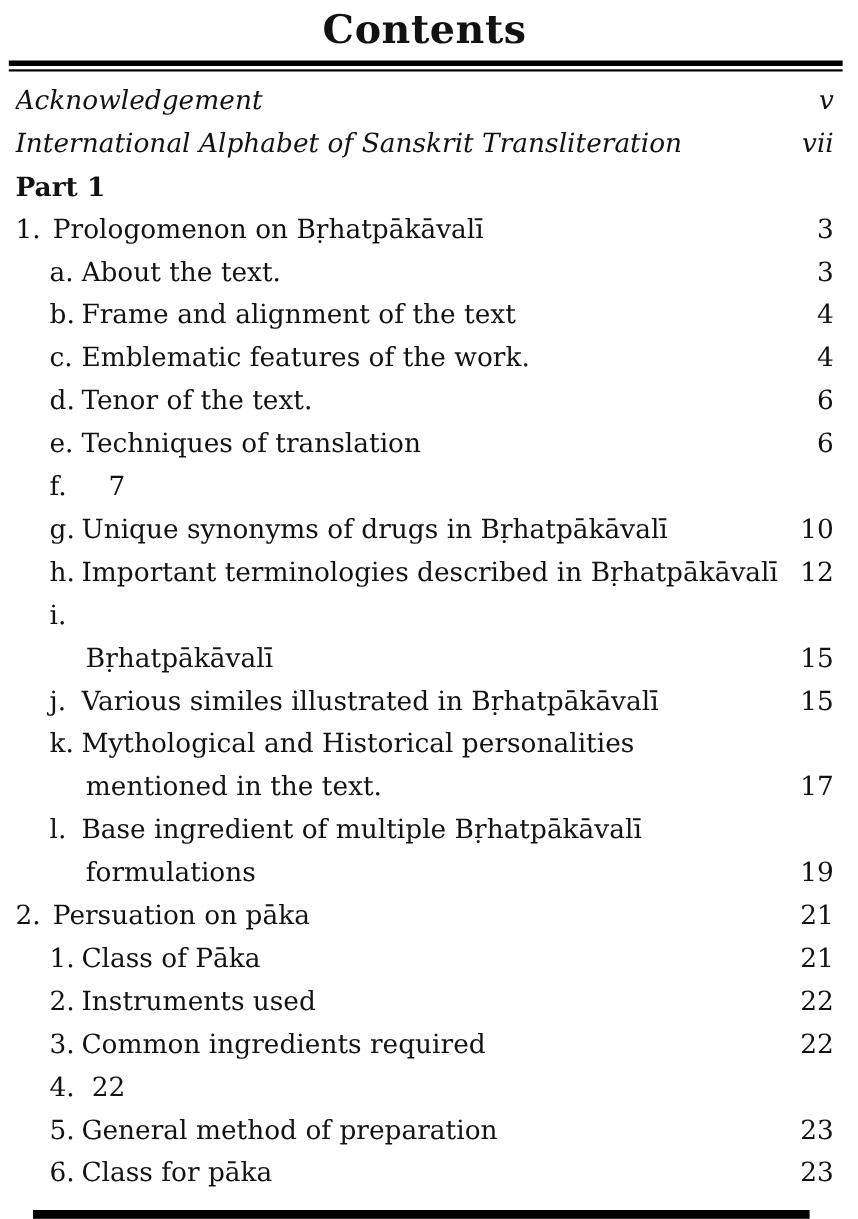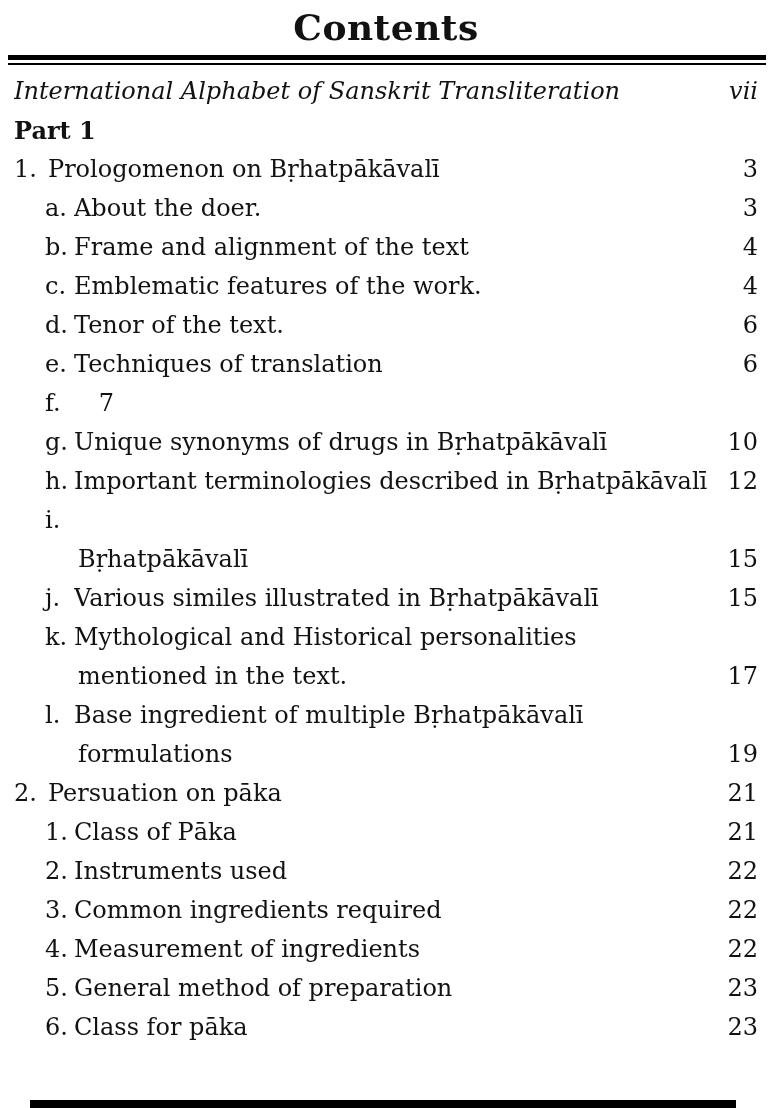--- a/index.html
+++ b/index.html
@@ -94,34 +94,38 @@
 
   <h1 class="title">Contents</h1>
 
   <div class="top-rule">
     <div class="thick"></div>
     <div class="thin"></div>
   </div>
 
   <div class="toc-list">
       <div class="row front">
+        <span class="text">Acknowledgement</span>
+        <span class="pageno">v</span>
+      </div>
+      <div class="row front">
         <span class="text">International Alphabet of Sanskrit Transliteration</span>
         <span class="pageno">vii</span>
       </div>
       <div class="row part">
         <span>Part 1</span>
       </div>
       <div class="row l0">
         <span class="prefix">1.</span>
         <span class="text">Prologomenon on Bṛhatpākāvalī</span>
         <span class="pageno">3</span>
       </div>
       <div class="row l1">
         <span class="prefix">a.</span>
-        <span class="text">About the doer.</span>
+        <span class="text">About the text.</span>
         <span class="pageno">3</span>
       </div>
       <div class="row l1">
         <span class="prefix">b.</span>
         <span class="text">Frame and alignment of the text</span>
         <span class="pageno">4</span>
       </div>
       <div class="row l1">
         <span class="prefix">c.</span>
         <span class="text">Emblematic features of the work.</span>
@@ -197,21 +201,20 @@
         <span class="text">Instruments used</span>
         <span class="pageno">22</span>
       </div>
       <div class="row l1">
         <span class="prefix">3.</span>
         <span class="text">Common ingredients required</span>
         <span class="pageno">22</span>
       </div>
       <div class="row l1">
         <span class="prefix">4.</span>
-        <span class="text">Measurement of ingredients</span>
         <span class="pageno">22</span>
       </div>
       <div class="row l1">
         <span class="prefix">5.</span>
         <span class="text">General method of preparation</span>
         <span class="pageno">23</span>
       </div>
       <div class="row l1">
         <span class="prefix">6.</span>
         <span class="text">Class for pāka</span>

